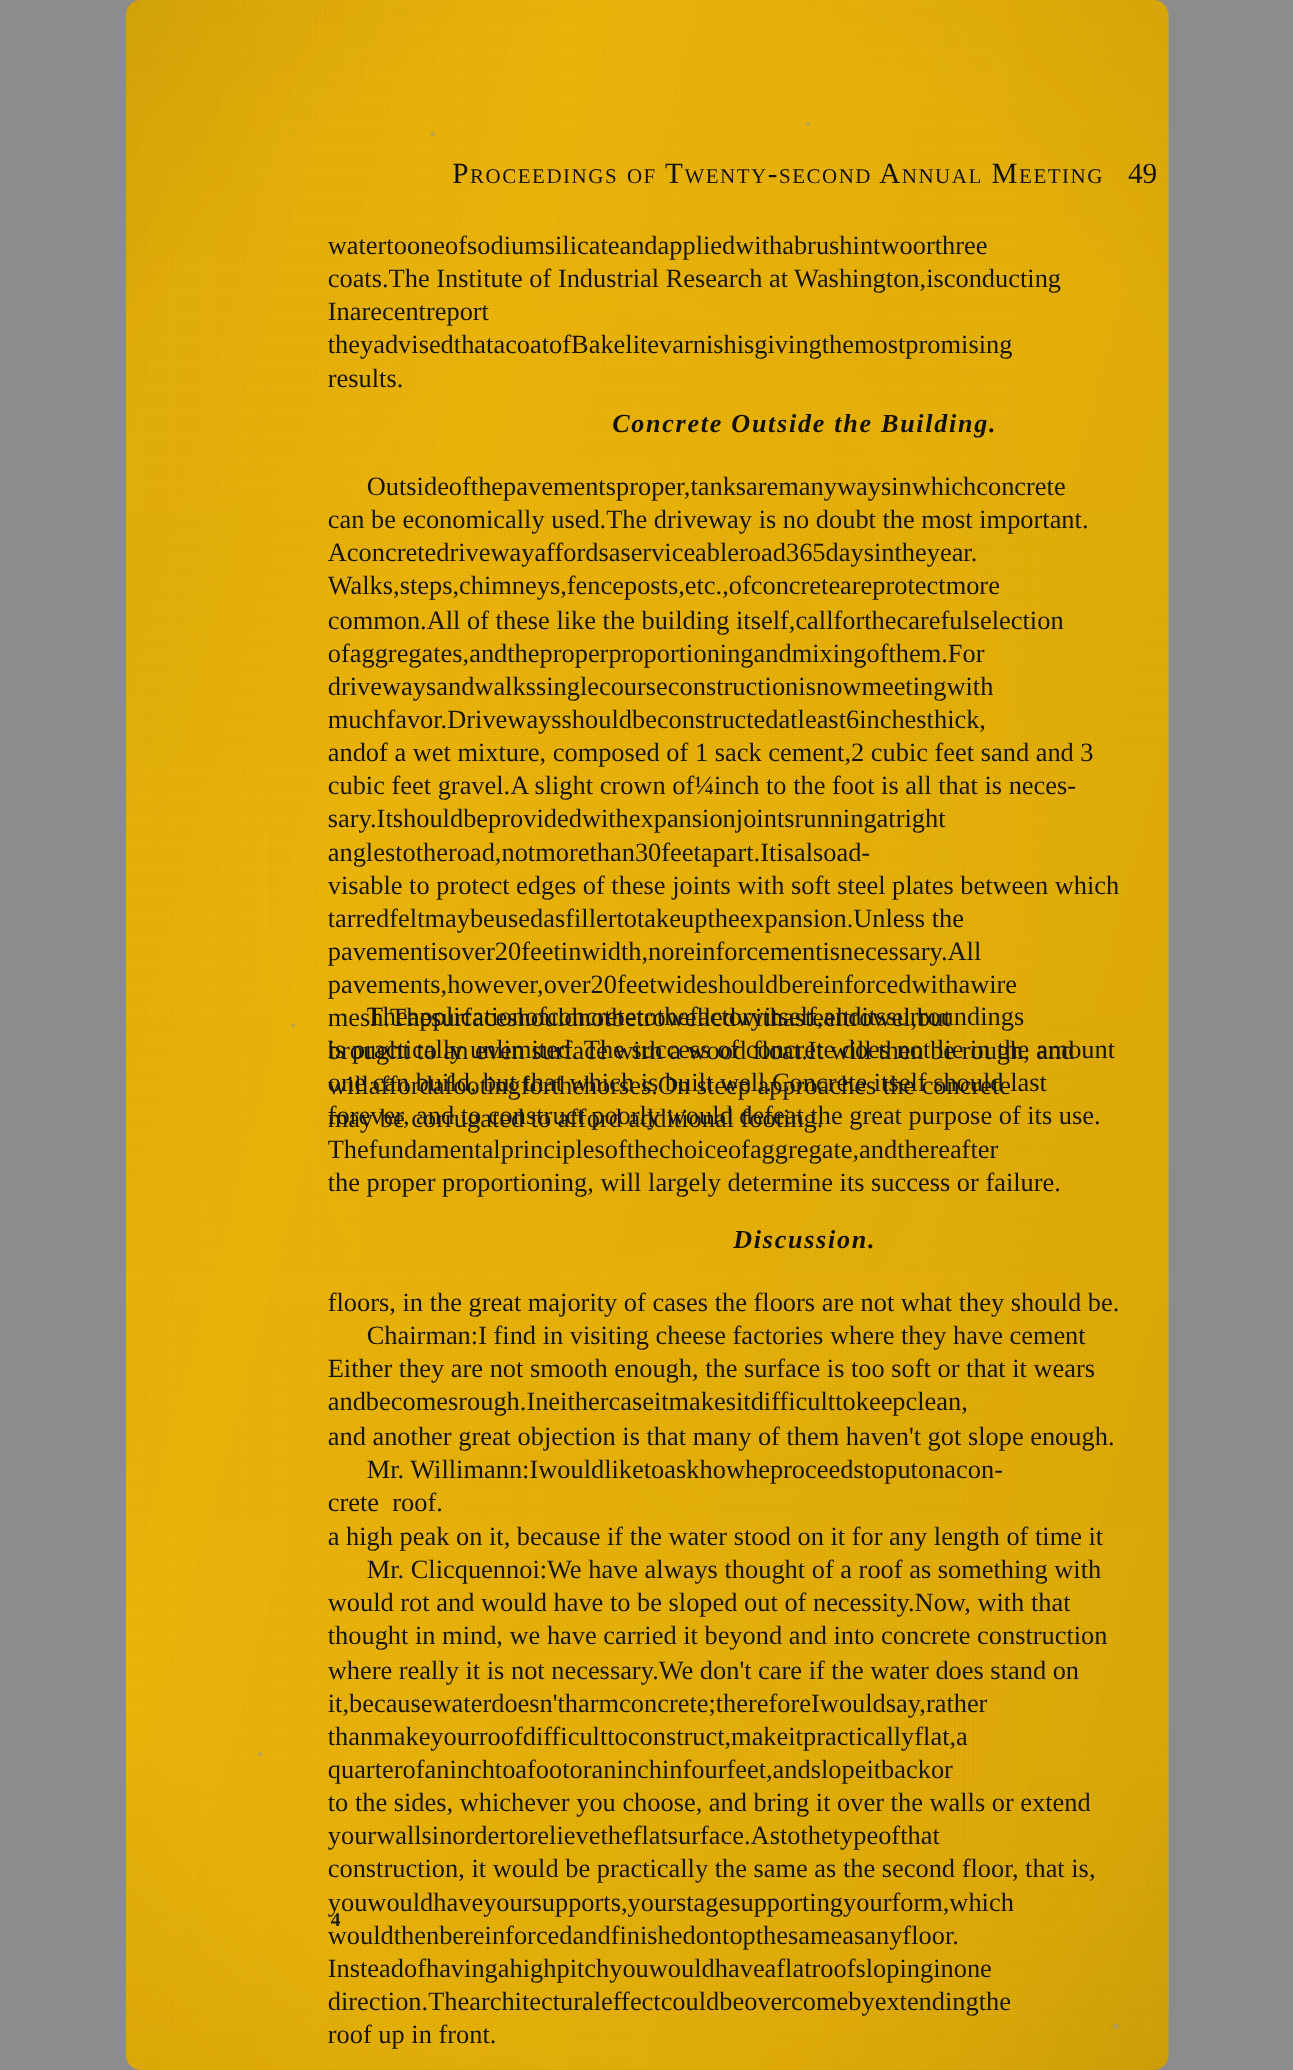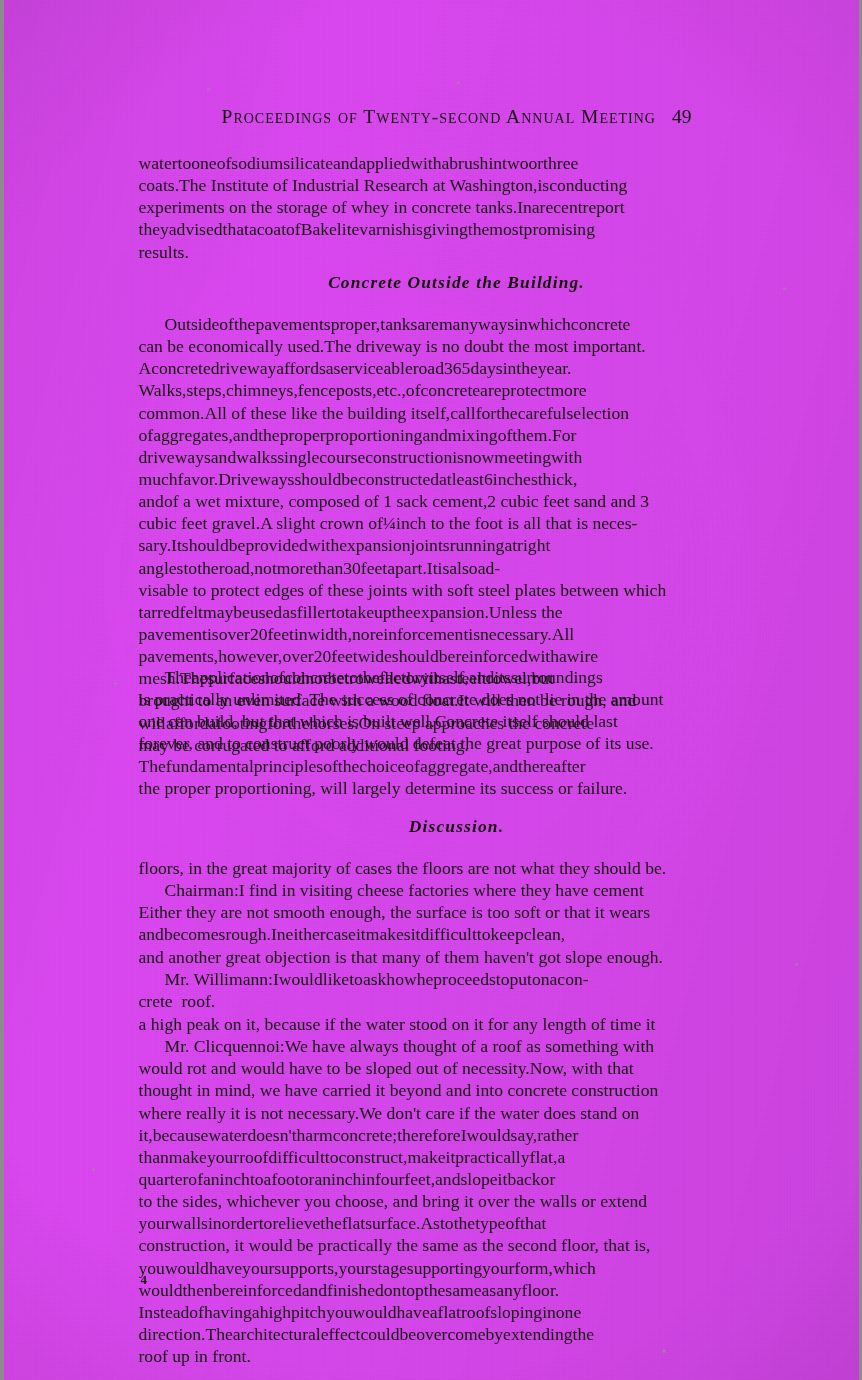--- a/index.html
+++ b/index.html
@@ -7,25 +7,26 @@
     margin: 0;
     padding: 0;
     background: #8c8c8c;
   }
   body {
     font-family: "Liberation Serif", "DejaVu Serif", serif;
   }
 
   .page {
     position: relative;
-    width: 855px;
+    width: 695px;
     height: 1380px;
     margin: 0 auto;
-    background: #d946ef;
+    background: #eab308;
     overflow: hidden;
+    border-radius: 10px;
   }
 
   
   .paper-texture {
     position: absolute;
     inset: 0;
     pointer-events: none;
     background:
       radial-gradient(ellipse 70% 55% at 48% 42%, rgba(255,255,255,0.30) 0%, rgba(255,255,255,0) 65%),
       radial-gradient(ellipse 120% 90% at 50% 50%, rgba(0,0,0,0) 55%, rgba(90,88,82,0.26) 100%),
@@ -179,21 +180,20 @@
           <span>or</span>
           <span>three</span>
         </div>
       <div class="line just">
           <span>coats.</span>
           <span>The Institute of Industrial Research at Washington,</span>
           <span>is</span>
           <span>conducting</span>
         </div>
       <div class="line just">
-          <span>experiments on the storage of whey in concrete tanks.</span>
           <span>In</span>
           <span>a</span>
           <span>recent</span>
           <span>report</span>
         </div>
       <div class="line just">
           <span>they</span>
           <span>advised</span>
           <span>that</span>
           <span>a</span>

